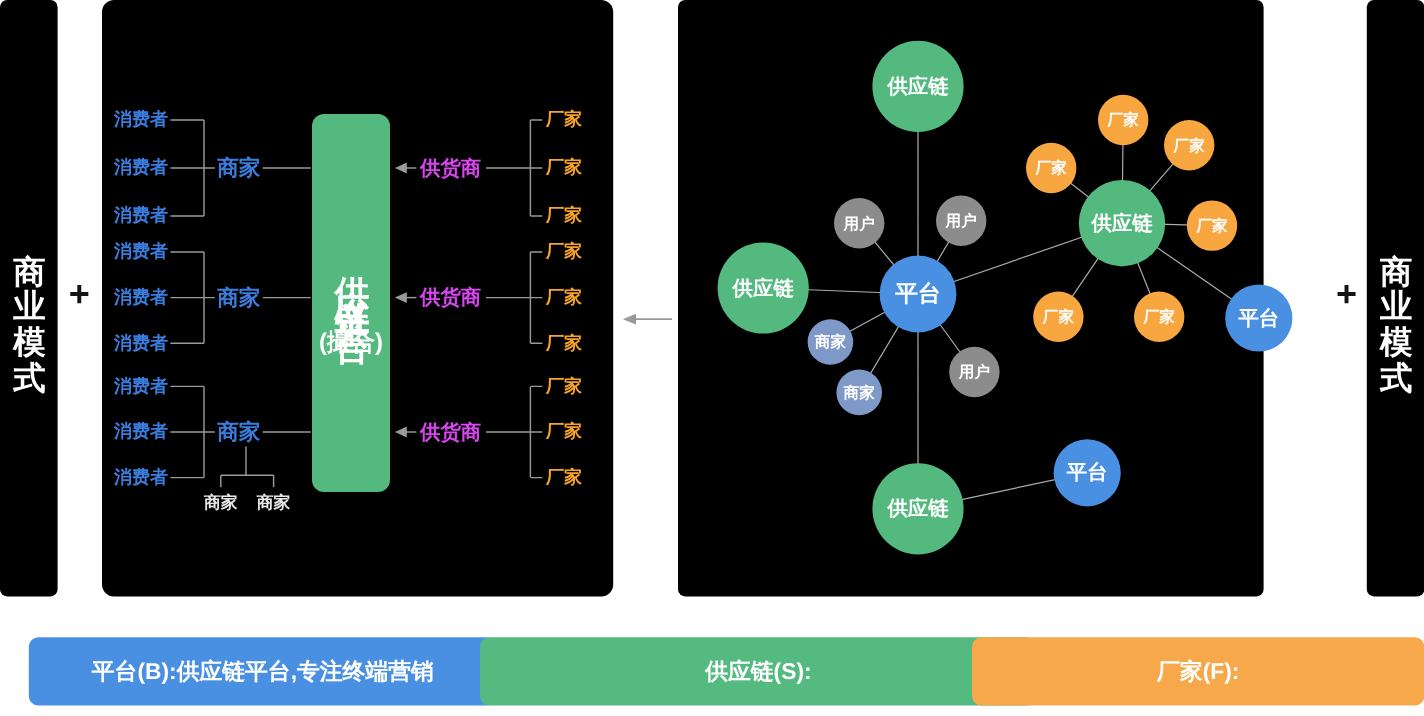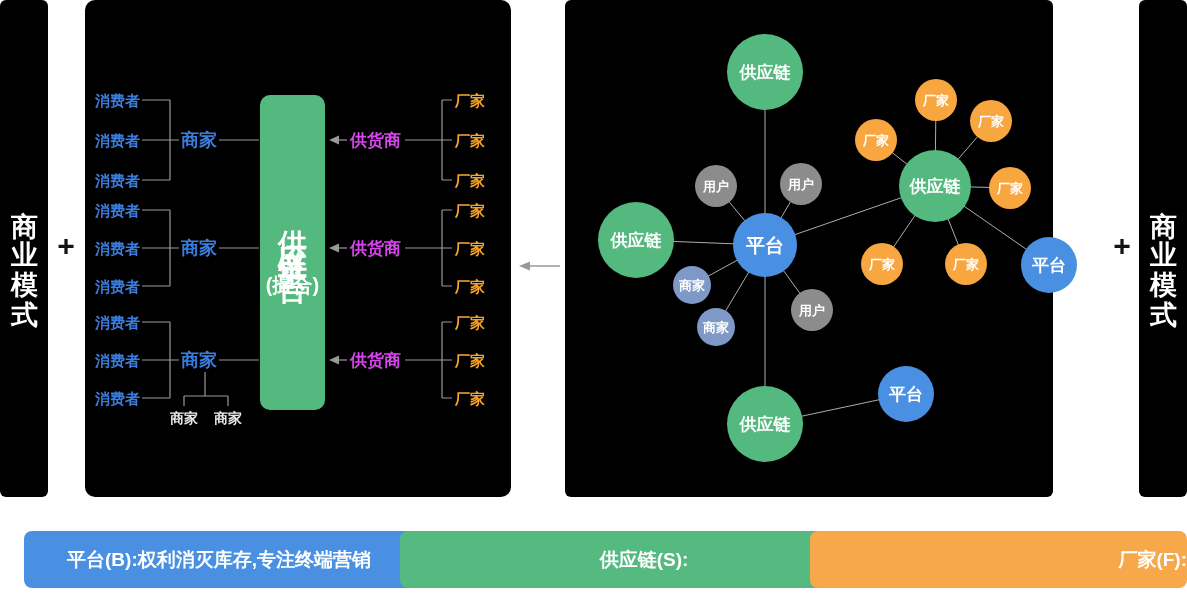--- a/index.html
+++ b/index.html
@@ -204,22 +204,22 @@
   </div>
 
   <div class="plus" style="left:1122px;top:246px;">+</div>
 
   <div class="panel" id="right-bar">
     <div class="vlabel">商业模式</div>
   </div>
 
   <div class="legend-box" style="left: 0px; width: 390px; background: rgb(74, 144, 226); margin-left: 24px;">
     <span class="b">平台(B):</span>
-      <span class="t">权利消灭库存,专注终端营销</span>
-  </div>
-  <div class="legend-box" style="left: 400px; width: 464px; background: rgb(85, 186, 128); padding-left: 12px;">
+      <span class="t">供应链平台,专注终端营销</span>
+  </div>
+  <div class="legend-box" style="left: 400px; width: 464px; background: rgb(85, 186, 128);">
     <span class="b">供应链(S):</span>
   </div>
-  <div class="legend-box" style="left: 810px; width: 377px; background: rgb(247, 168, 75); justify-content: flex-end;">
+  <div class="legend-box" style="left: 810px; width: 377px; background: rgb(247, 168, 75);">
     <span class="b">厂家(F):</span>
   </div>
 
 </div>
 
 </body></html>

